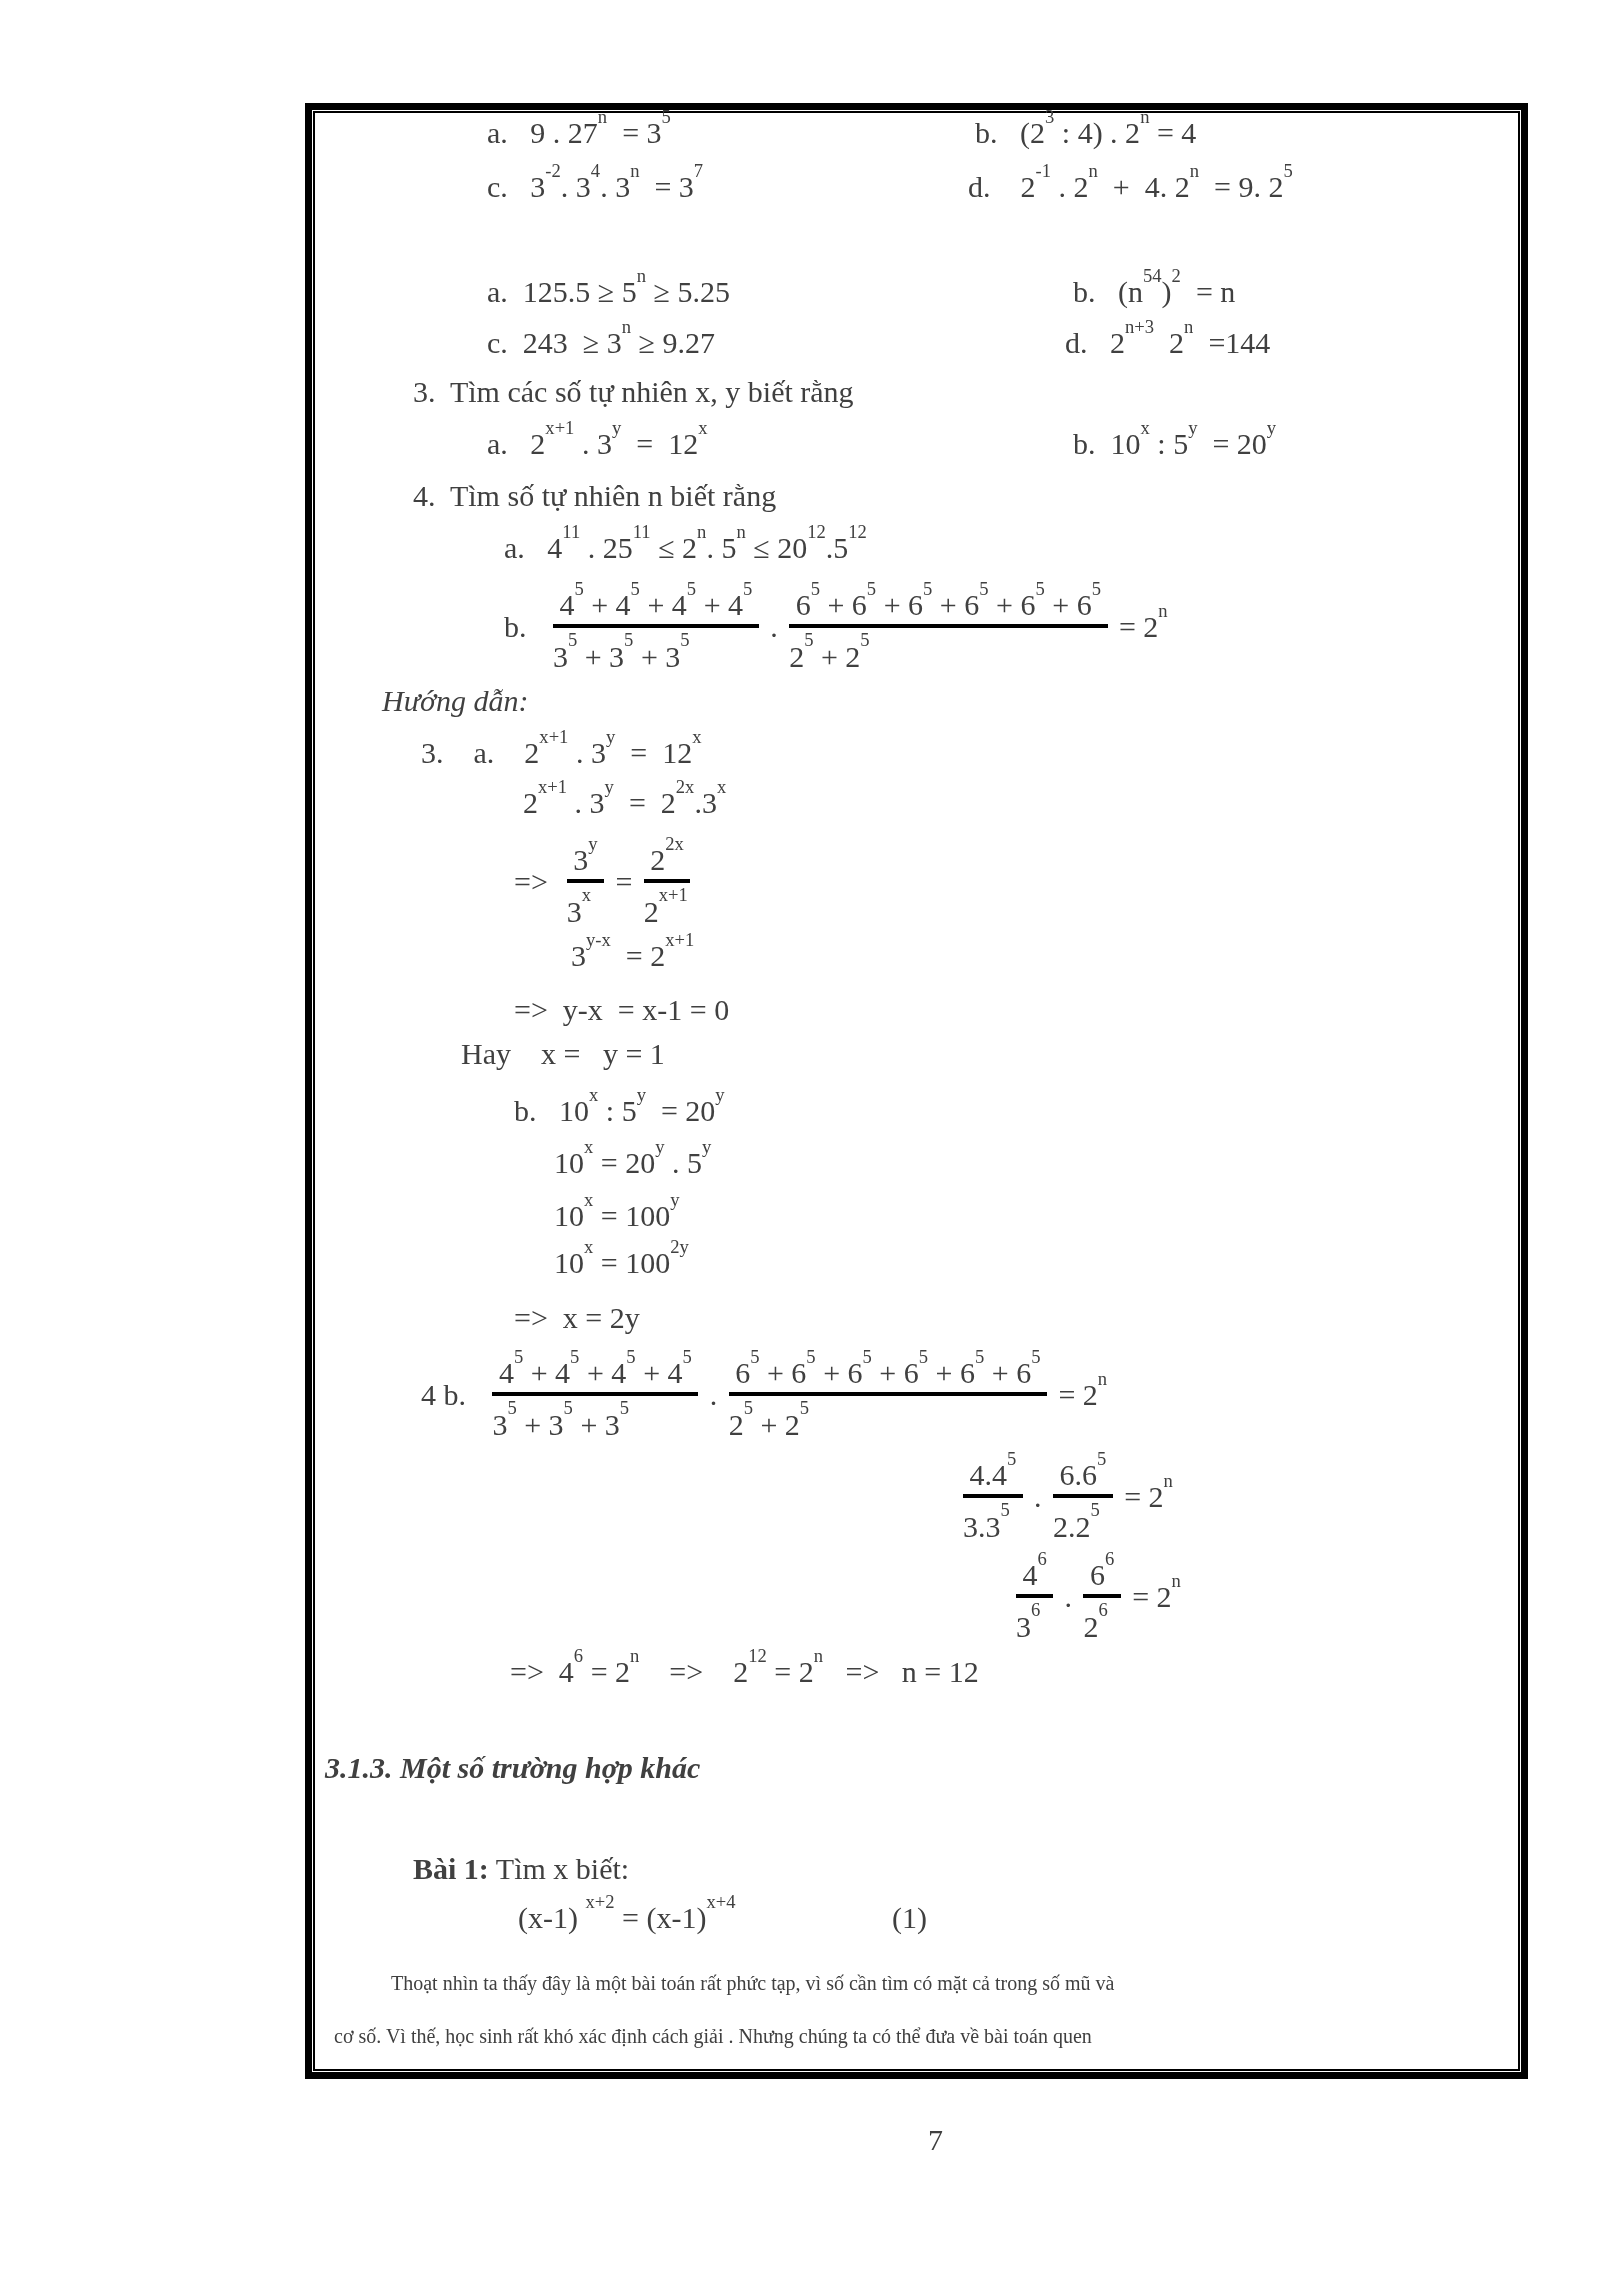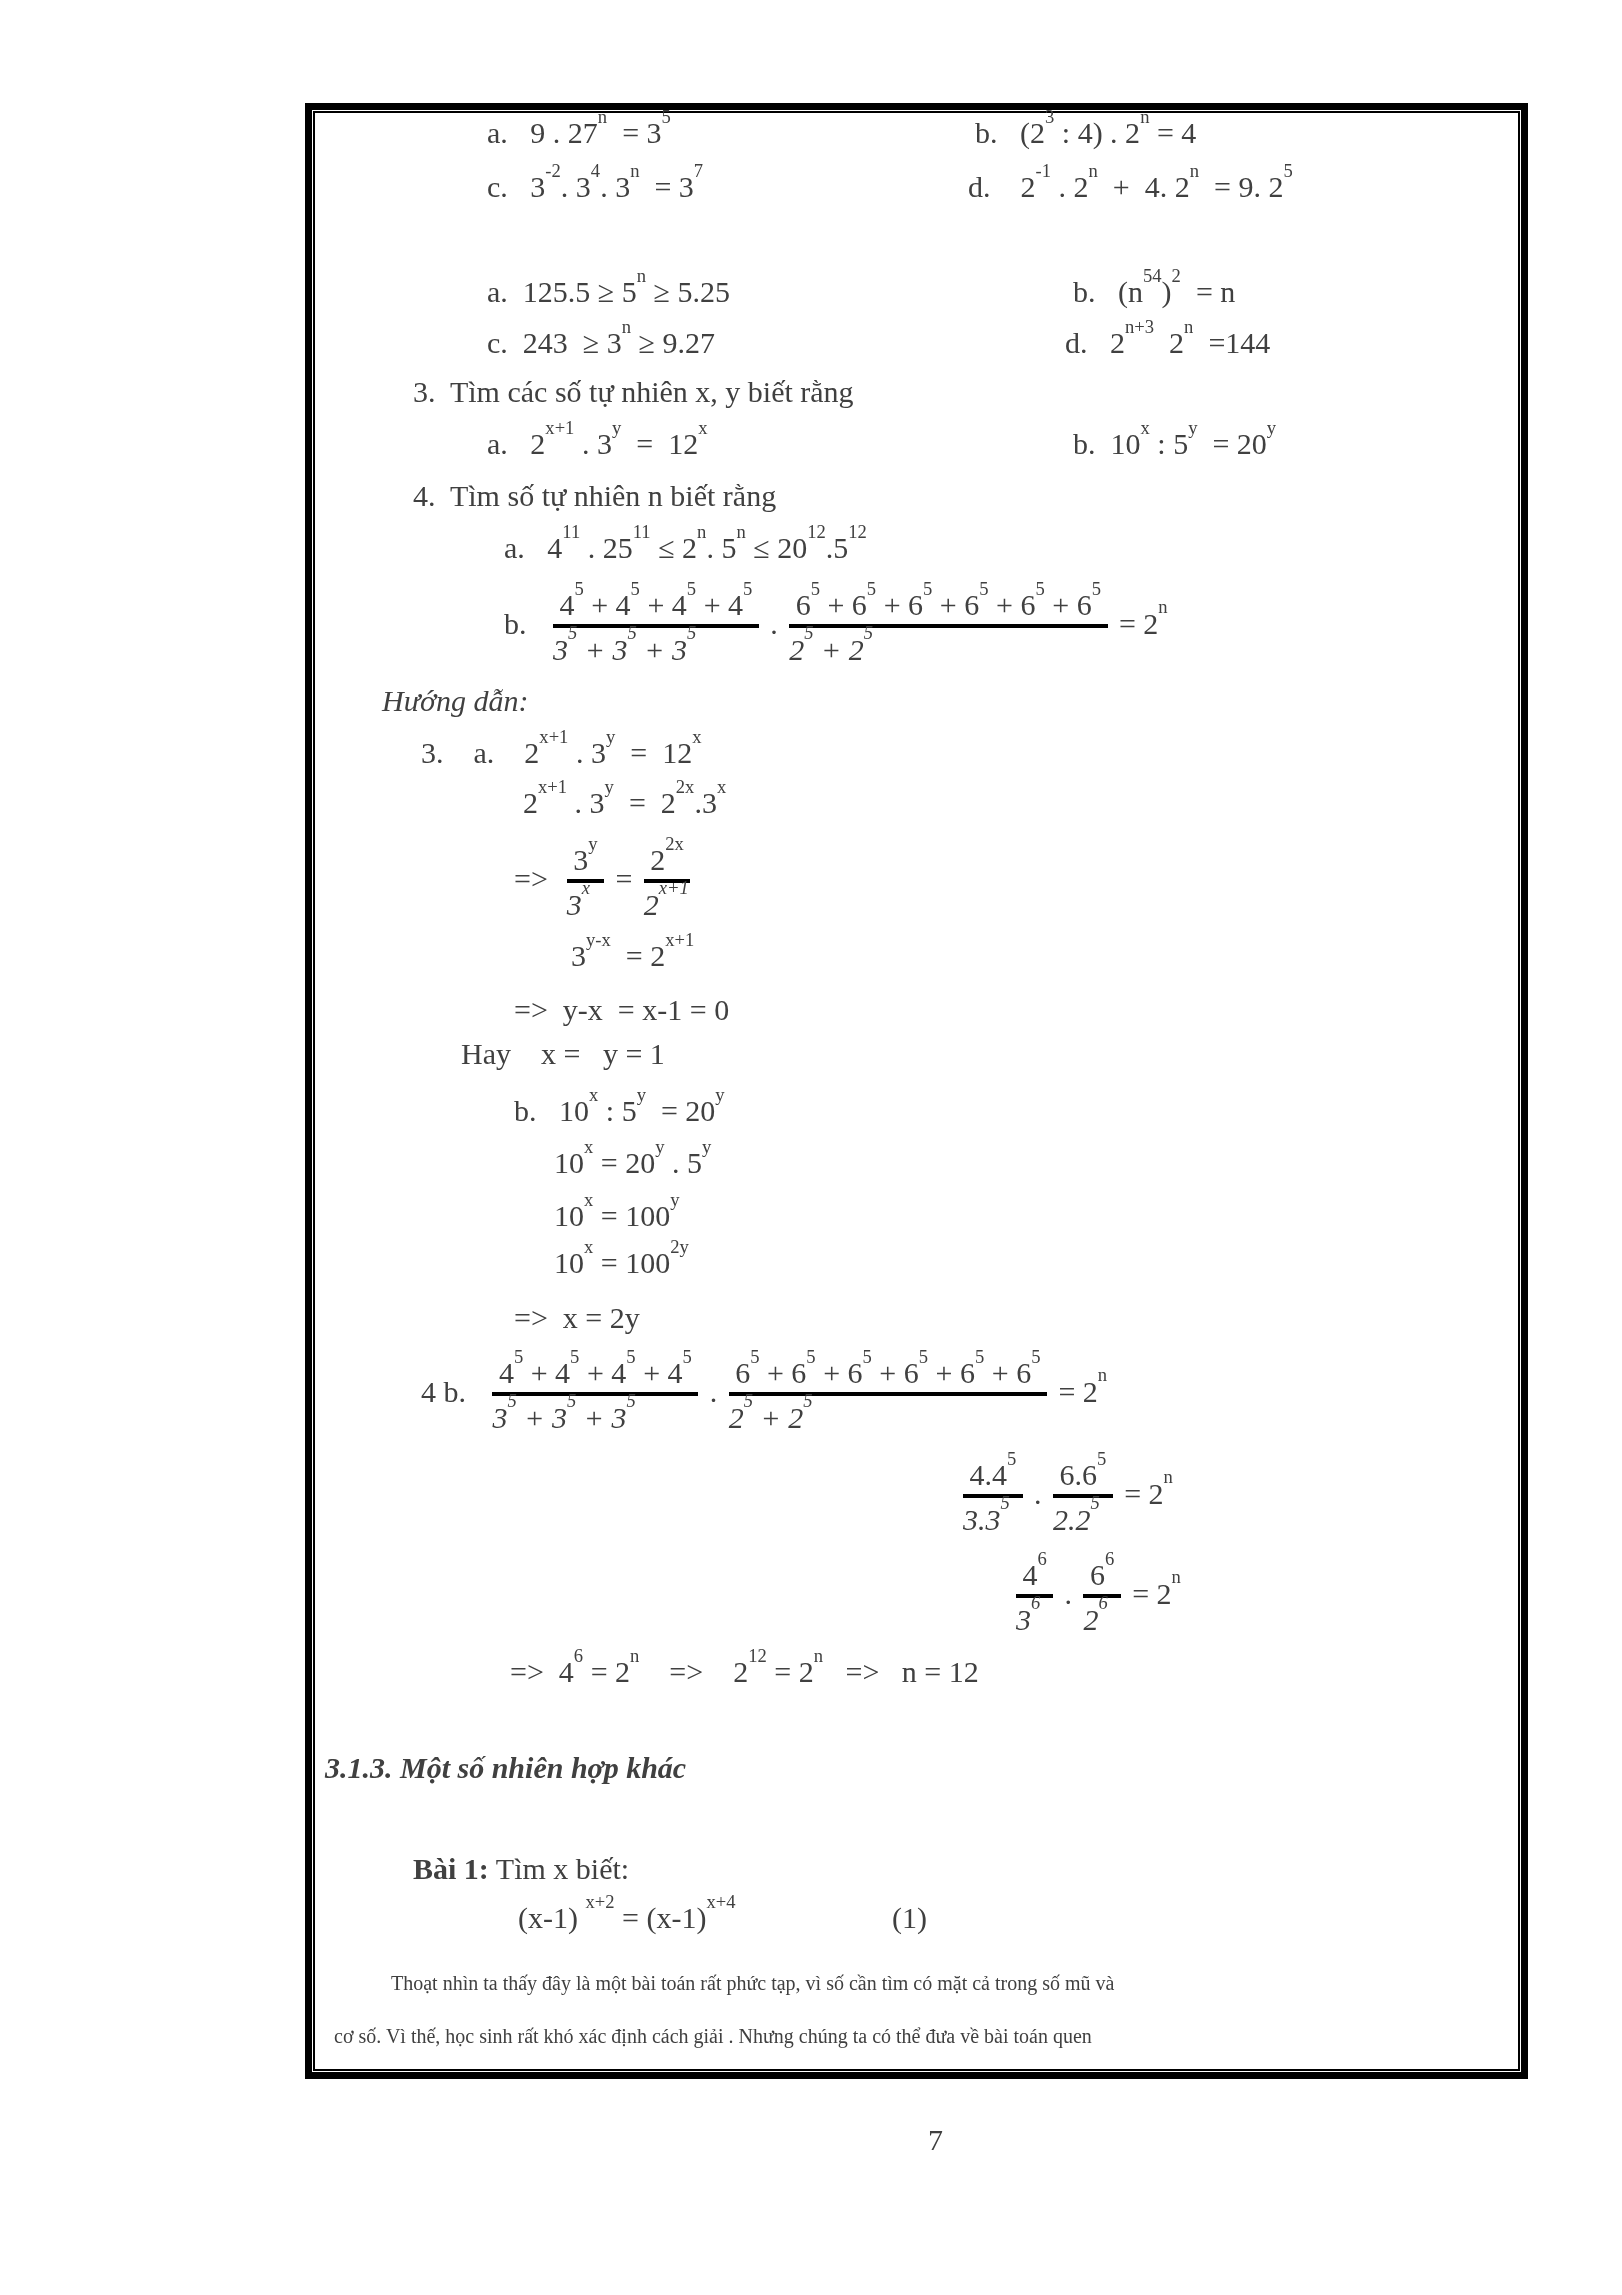--- a/index.html
+++ b/index.html
@@ -6,21 +6,21 @@
   .page{position:relative;width:1623px;height:2295px;background:#ffffff;overflow:hidden;
         font-family:"Liberation Serif","DejaVu Serif",serif;font-size:30px;color:#404040;}
   .frame-outer{position:absolute;left:305px;top:103px;width:1223px;height:1976px;
         border:7.9px solid #000;box-sizing:border-box;}
   .frame-inner{position:absolute;left:1.3px;top:1.3px;right:1.3px;bottom:1.3px;border:2.6px solid #000;}
   .ln{position:absolute;white-space:pre;line-height:39px;}
   .para{font-size:20px;}
   sup{font-size:0.62em;line-height:0;position:relative;top:-0.5em;}
   .frac{display:inline-block;vertical-align:middle;text-align:left;margin:0 3.9px;}
   .frac .num{display:block;padding:0 6.5px 2.6px;border-bottom:4.6px solid #000;line-height:1.1;}
-  .frac .den{display:block;padding-top:5px;line-height:1.1;font-style:italic;}
+  .frac .den{display:block;padding-top:12px;line-height:1.1;}
   .b{font-weight:bold;}
   .i{font-style:italic;}
   .bi{font-weight:bold;font-style:italic;}
   .eqtag{position:absolute;left:374px;top:0;}
   .pagenum{position:absolute;left:903px;top:2120px;width:65px;text-align:center;line-height:39px;}
 </style>
 </head>
 <body>
 
 <div class="page">
@@ -60,21 +60,21 @@
   <div class="ln" style="left:554px;top:1143px">10<sup>x</sup> = 20<sup>y</sup> . 5<sup>y</sup></div>
   <div class="ln" style="left:554px;top:1196px">10<sup>x</sup> = 100<sup>y</sup></div>
   <div class="ln" style="left:554px;top:1243px">10<sup>x</sup> = 100<sup>2y</sup></div>
   <div class="ln" style="left:514px;top:1298px">=&gt;  x = 2y</div>
 
   <div class="ln" style="left:421px;top:1356px">4 b.   <span class="frac"><span class="num">4<sup>5</sup> + 4<sup>5</sup> + 4<sup>5</sup> + 4<sup>5</sup></span><span class="den">3<sup>5</sup> + 3<sup>5</sup> + 3<sup>5</sup></span></span> . <span class="frac"><span class="num">6<sup>5</sup> + 6<sup>5</sup> + 6<sup>5</sup> + 6<sup>5</sup> + 6<sup>5</sup> + 6<sup>5</sup></span><span class="den">2<sup>5</sup> + 2<sup>5</sup></span></span> = 2<sup>n</sup></div>
   <div class="ln" style="left:959px;top:1458px"><span class="frac"><span class="num">4.4<sup>5</sup></span><span class="den">3.3<sup>5</sup></span></span> . <span class="frac"><span class="num">6.6<sup>5</sup></span><span class="den">2.2<sup>5</sup></span></span> = 2<sup>n</sup></div>
   <div class="ln" style="left:1012px;top:1558px"><span class="frac"><span class="num">4<sup>6</sup></span><span class="den">3<sup>6</sup></span></span> . <span class="frac"><span class="num">6<sup>6</sup></span><span class="den">2<sup>6</sup></span></span> = 2<sup>n</sup></div>
   <div class="ln" style="left:510px;top:1652px">=&gt;  4<sup>6</sup> = 2<sup>n</sup>    =&gt;    2<sup>12</sup> = 2<sup>n</sup>   =&gt;   n = 12</div>
 
-  <div class="ln bi" style="left:325px;top:1748px">3.1.3. Một số nhiên hợp khác</div>
+  <div class="ln bi" style="left:325px;top:1748px">3.1.3. Một số trường hợp khác</div>
 
   <div class="ln" style="left:413px;top:1849px"><span class="b">Bài 1:</span><span> Tìm x biết:</span></div>
 
   <div class="ln" style="left:518px;top:1898px"><span>(x-1) <sup>x+2</sup> = (x-1)<sup>x+4</sup></span><span class="eqtag">(1)</span></div>
 
   <div class="ln para" style="left:391px;top:1964px">Thoạt nhìn ta thấy đây là một bài toán rất phức tạp, vì số cần tìm có mặt cả trong số mũ và</div>
   <div class="ln para" style="left:334px;top:2017px">cơ số. Vì thế, học sinh rất khó xác định cách giải . Nhưng chúng ta có thể đưa về bài toán quen</div>
 
   <div class="pagenum">7</div>
 

